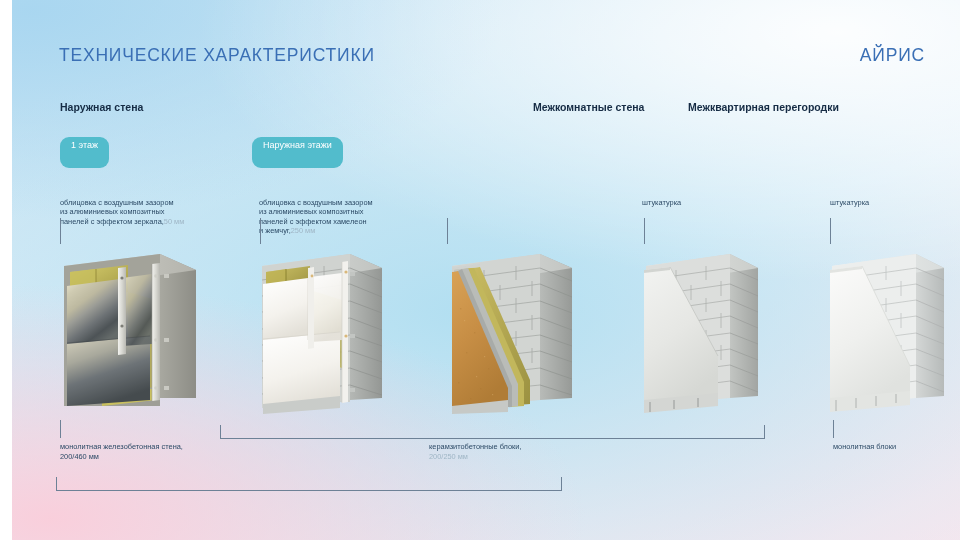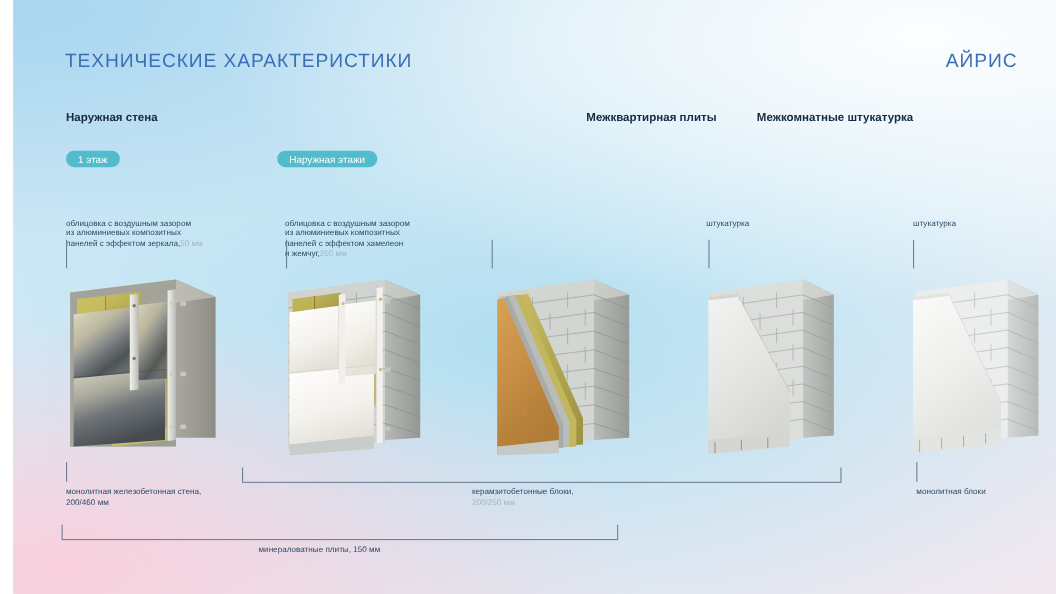--- a/index.html
+++ b/index.html
@@ -39,21 +39,21 @@
   .group-h {
     position:absolute; top:91px;
     font-size:10.5px; font-weight:bold; color:#152b44; white-space:nowrap;margin-top:10px;
   }
   #gh0 { left:48px; }
   #gh1 { left:521px; }
   #gh2 { left:676px; }
 
   
   .badge {
-    position:absolute; top:137px; height:15px;
+    position:absolute; top:137px; height:31px;
     background:#52bccc; border-radius:9px;
     color:#ffffff; font-size:9px; line-height:17px;
     padding:0 11px; white-space:nowrap;
   }
   #bdg0 { left:48px; }
   #bdg1 { left:240px; }
 
   
   .col-desc {
     position:absolute; top:168px;
@@ -101,22 +101,22 @@
 </style>
 </head>
 <body>
 
 <div id="slide">
 
   <div class="hdr-title">ТЕХНИЧЕСКИЕ ХАРАКТЕРИСТИКИ</div>
   <div class="hdr-brand">АЙРИС</div>
 
   <div class="group-h" id="gh0">Наружная стена</div>
-  <div class="group-h" id="gh1">Межквартирная плиты</div>
-  <div class="group-h" id="gh2">Межкомнатные штукатурка</div>
+  <div class="group-h" id="gh1">Межкомнатные стена</div>
+  <div class="group-h" id="gh2">Межквартирная перегородки</div>
 
   <div class="badge" id="bdg0">1 этаж</div>
   <div class="badge" id="bdg1">Наружная этажи</div>
 
   <div class="col-desc" id="cd0"><span>облицовка с воздушным зазором
 из алюминиевых композитных
 панелей с эффектом зеркала,</span><span class="dim">50 мм</span></div>
   <div class="col-desc" id="cd1"><span>облицовка с воздушным зазором
 из алюминиевых композитных
 панелей с эффектом хамелеон
@@ -551,15 +551,14 @@
   <div class="bracket" style="left:44px; top:490px; width:506px;">
     <div class="hline"></div>
       <div class="lcap"></div>
       <div class="rcap"></div>
   </div>
 
   <div class="bot-label" id="bl0"><span>монолитная железобетонная стена,
 200/460 мм</span></div>
   <div class="bot-label" id="bl1"><span>керамзитобетонные блоки,</span><br><span class="dim">200/250 мм</span></div>
   <div class="bot-label" id="bl2"><span>монолитная блоки</span></div>
-  <div class="bot-label" id="bl3"><span>минераловатные плиты, 150 мм</span></div>
 
 </div>
 
 </body></html>

